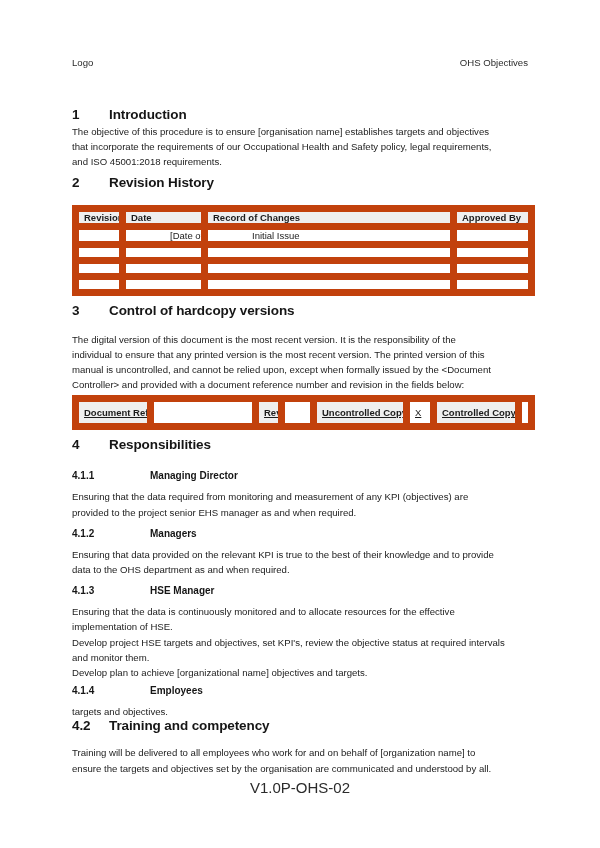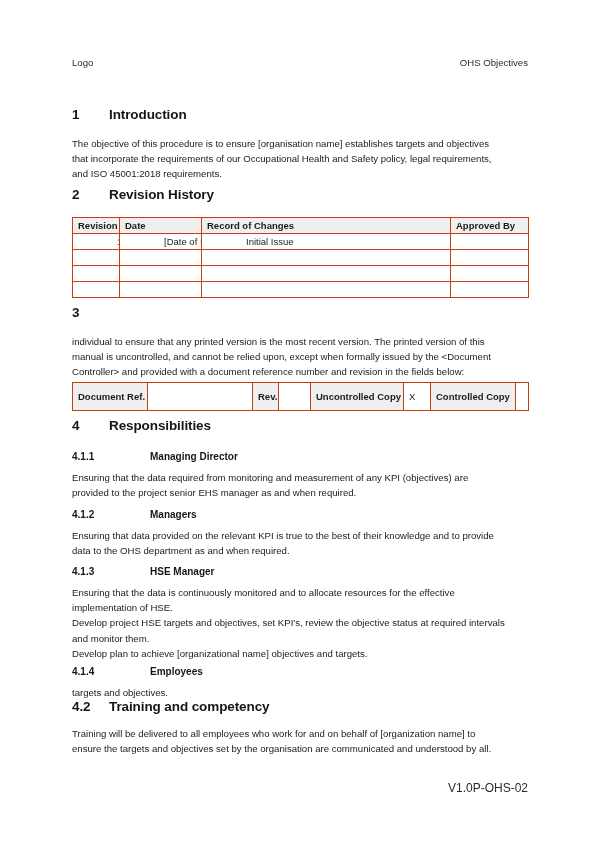--- a/index.html
+++ b/index.html
@@ -16,22 +16,22 @@
   .content { padding: 0 72px; }
 
   
   .doc-header {
     padding-top: 57px;
     display: flex; justify-content: space-between; align-items: baseline;
     font-size: 9.6px; line-height: 12px; color: #2b2b2b;
   }
   .doc-footer {
     position: absolute; top: 782px; left: 72px; right: 72px;
-    display: flex; justify-content: flex-end; align-items: baseline;
-    font-size: 12px; line-height: 12px; color: #2b2b2b;
+    display: flex; justify-content: center; align-items: baseline;
+    font-size: 15px; line-height: 12px; color: #2b2b2b;
   }
 
   
   .h-sec {
     display: flex; font-weight: bold; font-size: 13.5px; line-height: 14px;
     color: #161616; letter-spacing: -0.1px;
   }
   .h-sub {
     display: flex; font-weight: bold; font-size: 10px; line-height: 13px;
     color: #161616;
@@ -39,36 +39,36 @@
   }
   .h-num { display: inline-block; width: 37px; flex: 0 0 37px; }
 
   
   .para { font-size: 9.6px; color: #222; }
   .para div { line-height: 15.2px; white-space: nowrap; }
 
   
   table { border-collapse: collapse; width: 456px; table-layout: fixed; }
   th, td {
-    border: 1px solid #c2410c;
+    border: 7px solid #c2410c;
     font-size: 9.5px;
     padding: 0 5px;
     overflow: hidden; white-space: nowrap;
   }
   .rev-table th {
     background: #efefef; font-weight: bold; text-align: left; height: 16px;
     color: #1c1c1c;
   }
   .rev-table td { height: 16px; color: #222; padding-left: 44px; }
-  .hc-table td { height: 28px; text-align: left; vertical-align: middle; }
+  .hc-table td { height: 28px; text-align: left; vertical-align: middle; text-decoration: underline; }
   .hc-table td.shaded { background: #efefef; font-weight: bold; color: #1c1c1c; }
 
   
   .mt-s1h   { margin-top: 39px; }
-  .mt-p1    { margin-top: 14px; }
+  .mt-p1    { margin-top: 2px; }
   .mt-s2h   { margin-top: 6px;  }
   .mt-t1    { margin-top: 15px; }
   .mt-s3h   { margin-top: 8px;  }
   .mt-p3    { margin-top: 14px; }
   .mt-t2    { margin-top: 3px;  }
   .mt-s4h   { margin-top: 8px;  }
   .mt-sub1  { margin-top: 17px; }
   .mt-subp  { margin-top: 7px;  }
   .mt-sub   { margin-top: 7px;  }
   .mt-sub4  { margin-top: 4px;  }
@@ -137,22 +137,24 @@
         <td></td>
         <td></td>
         <td></td>
         <td></td>
       </tr>
     </tbody>
       </table>
 
     <div class="h-sec mt-s3h">
       <span class="h-num">3</span>
+      <span>Control of hardcopy versions</span>
     </div>
     <div class="para mt-p3">
+        <div>The digital version of this document is the most recent version. It is the responsibility of the</div>
         <div>individual to ensure that any printed version is the most recent version. The printed version of this</div>
         <div>manual is uncontrolled, and cannot be relied upon, except when formally issued by the &lt;Document</div>
         <div>Controller&gt; and provided with a document reference number and revision in the fields below:</div>
       </div>
 
     <table class="hc-table mt-t2">
       <colgroup>
           <col style="width:75px">
           <col style="width:105px">
           <col style="width:26px">

